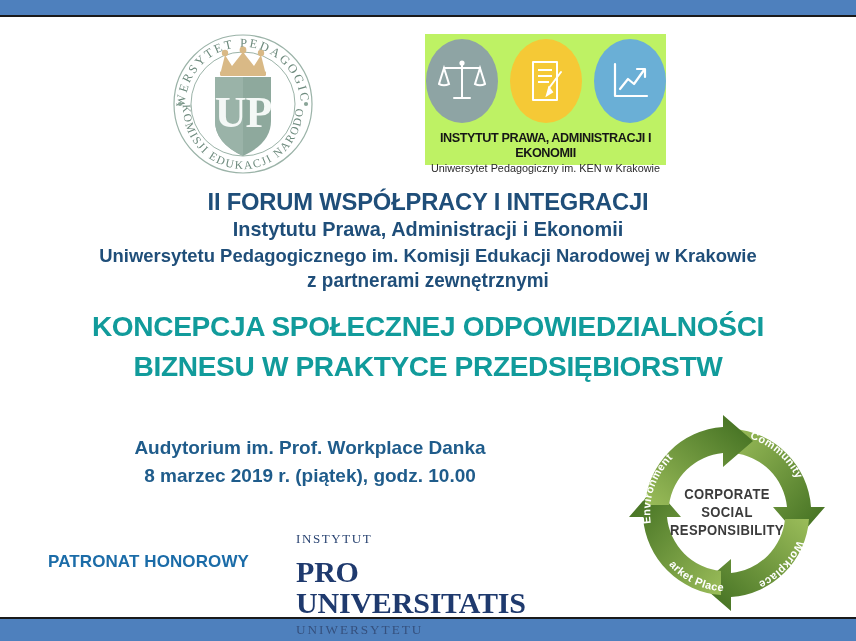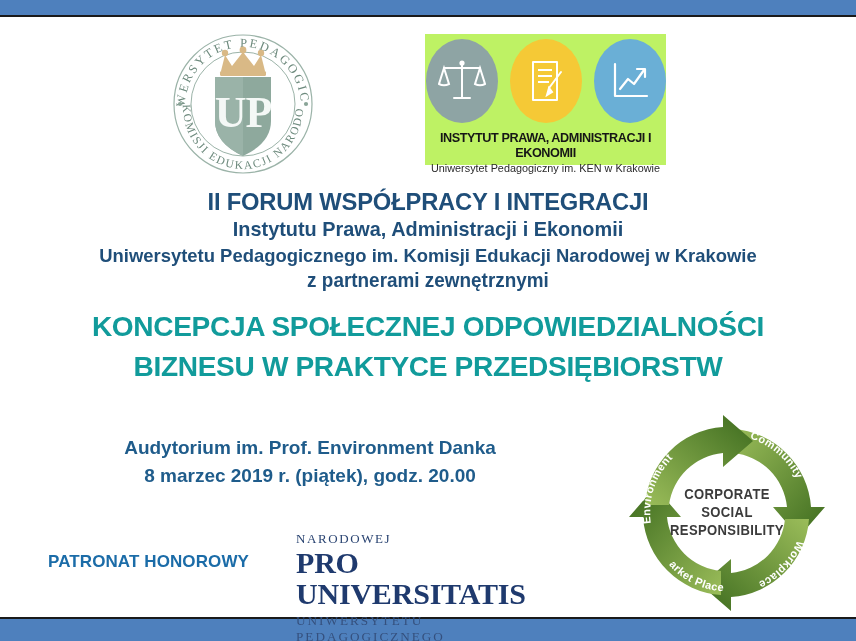--- a/index.html
+++ b/index.html
@@ -177,21 +177,21 @@
   .pu-fundacja {
     font-size: 13px;
     letter-spacing: 1.6px;
     color: #2a4472;
   }
   .pu-main {
     font-size: 30px;
     font-weight: bold;
     letter-spacing: -0.2px;
     line-height: 1.02;
-    margin-top: 1px;
+    margin-top: 10px;
     color: #1f3a6e;
   }
   .pu-sub1 {
     font-size: 13.2px;
     letter-spacing: 2.0px;
     margin-top: 4px;
     color: #35507e;
   }
 
   
@@ -313,28 +313,28 @@
     <div class="t-line3">Uniwersytetu Pedagogicznego im. Komisji Edukacji Narodowej w Krakowie</div>
     <div class="t-line4">z partnerami zewnętrznymi</div>
   </div>
 
   <div class="headline">
     <div>KONCEPCJA SPOŁECZNEJ ODPOWIEDZIALNOŚCI</div>
     <div>BIZNESU W PRAKTYCE PRZEDSIĘBIORSTW</div>
   </div>
 
   <div class="venue">
-    <div>Audytorium im. Prof. Environment Danka</div>
-    <div>8 marzec 2019 r. (piątek), godz. 20.00</div>
+    <div>Audytorium im. Prof. Workplace Danka</div>
+    <div>8 marzec 2019 r. (piątek), godz. 10.00</div>
   </div>
 
   <div class="patronat">PATRONAT HONOROWY</div>
 
   <div class="pro-uni">
-    <div class="pu-fundacja">NARODOWEJ</div>
+    <div class="pu-fundacja">INSTYTUT</div>
     <div class="pu-main">PRO UNIVERSITATIS</div>
     <div class="pu-sub1">UNIWERSYTETU  PEDAGOGICZNEGO</div>
 
   </div>
 
   <div class="csr">
     <svg viewBox="0 0 196 196" width="196" height="196">
       <defs>
         <linearGradient id="gTR" x1="0" y1="0" x2="1" y2="1">
           <stop offset="0%" stop-color="#9bbd5a"></stop>

